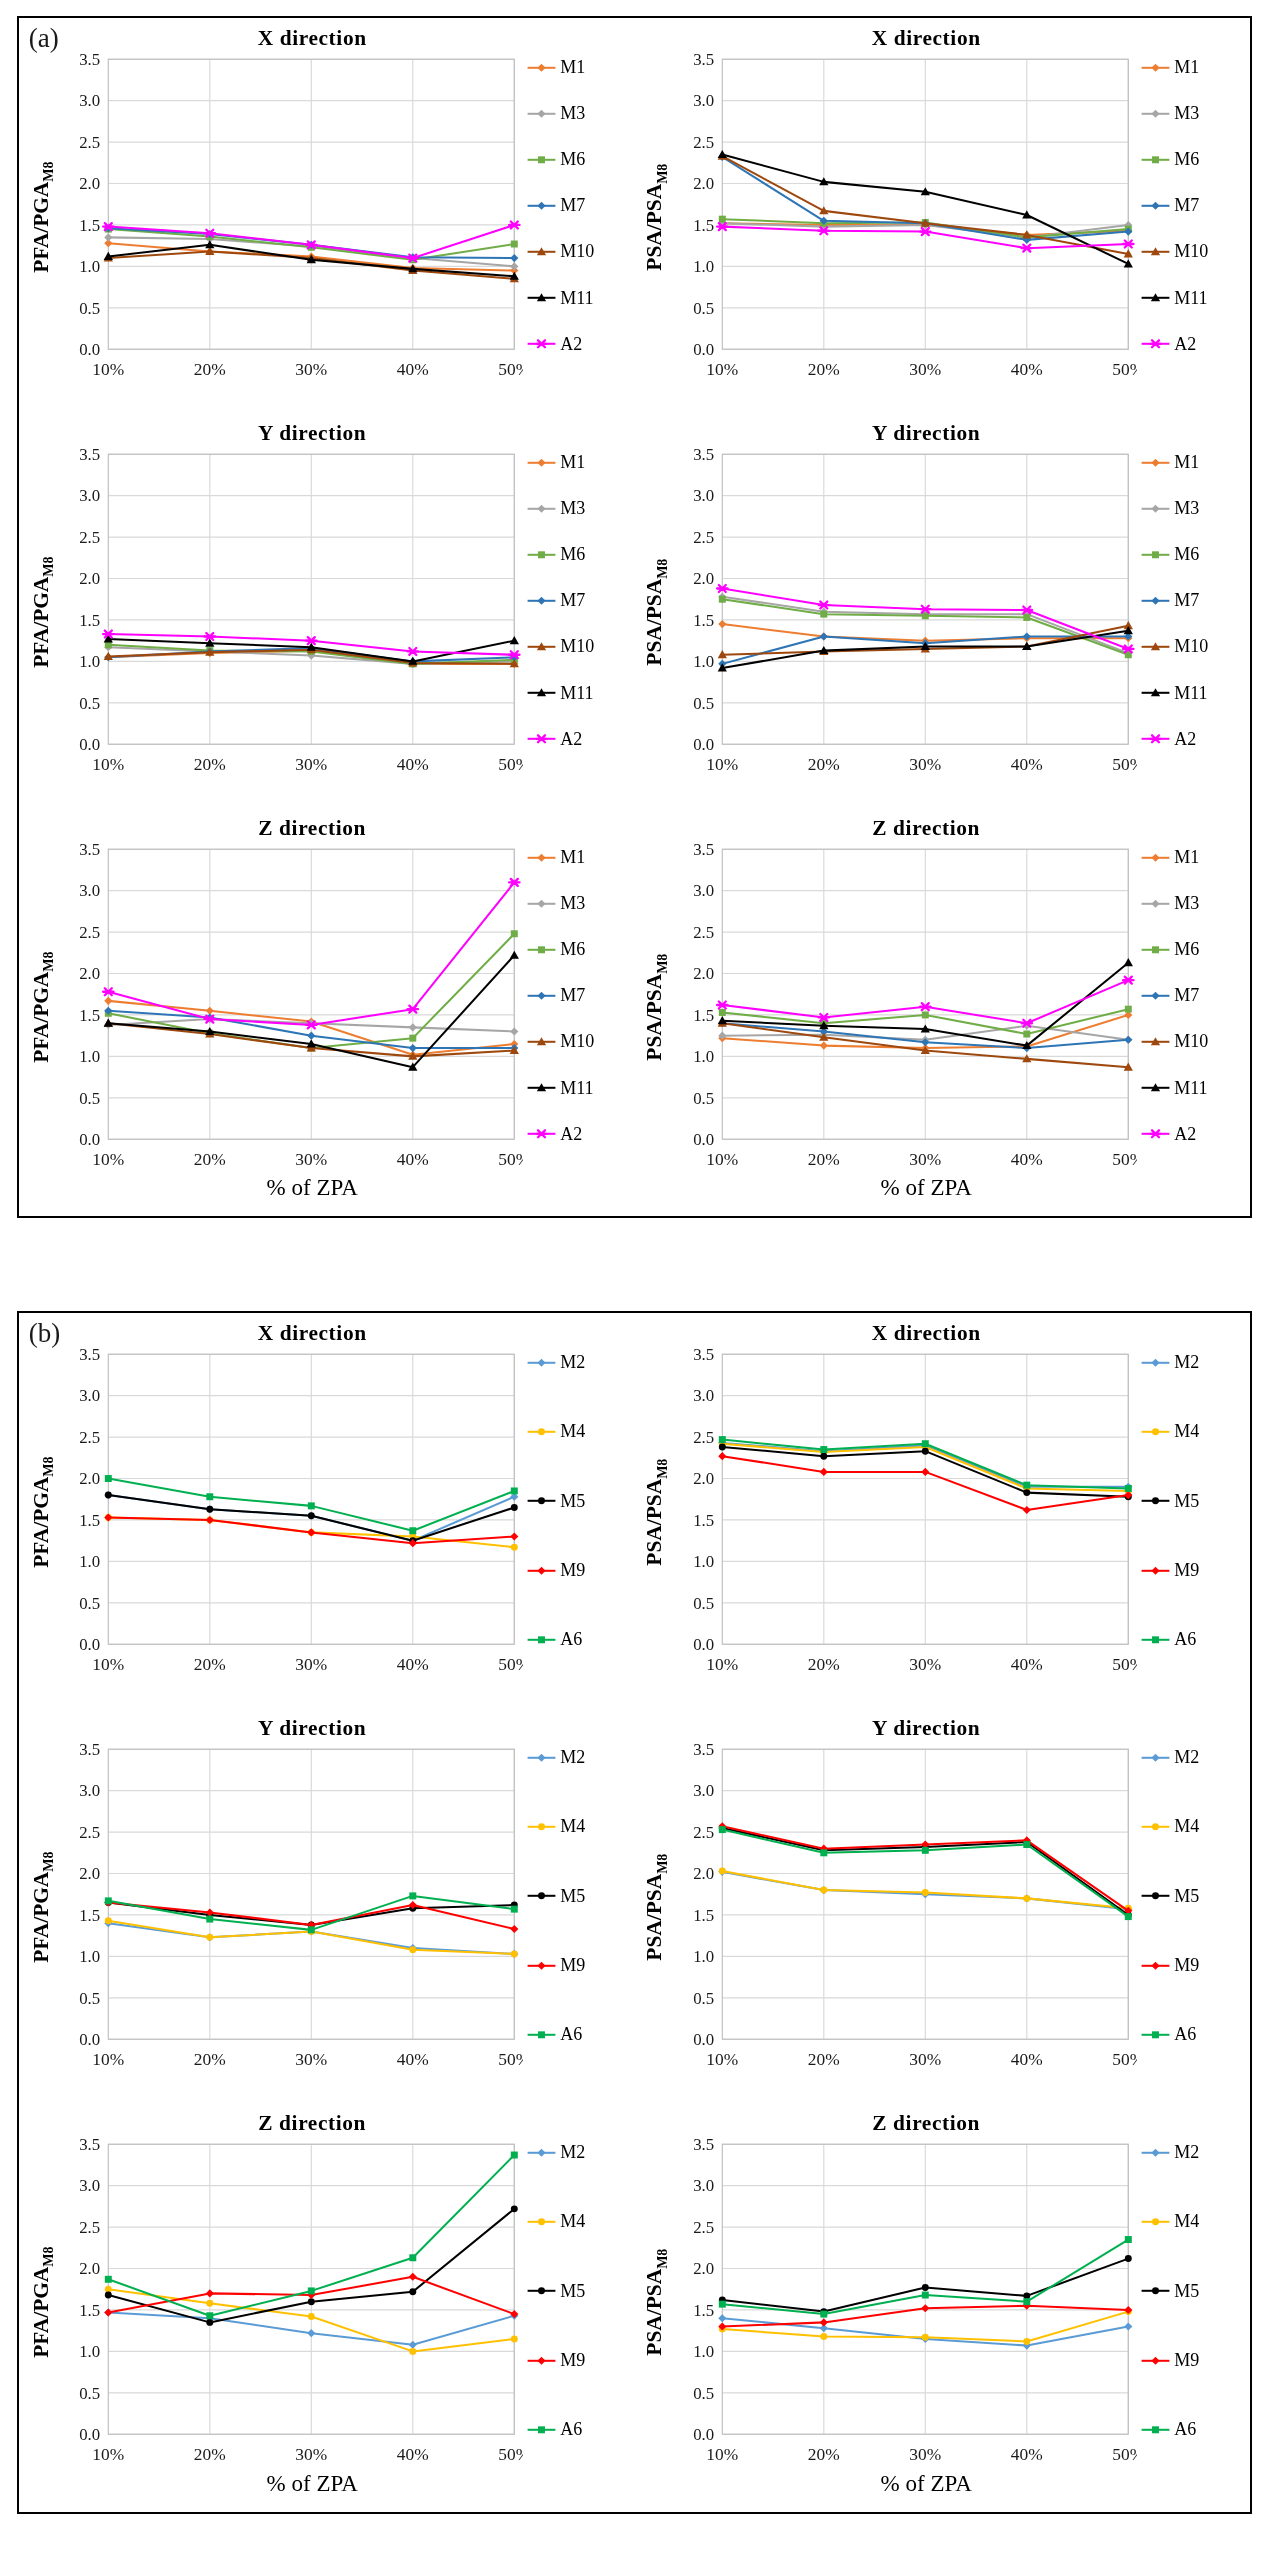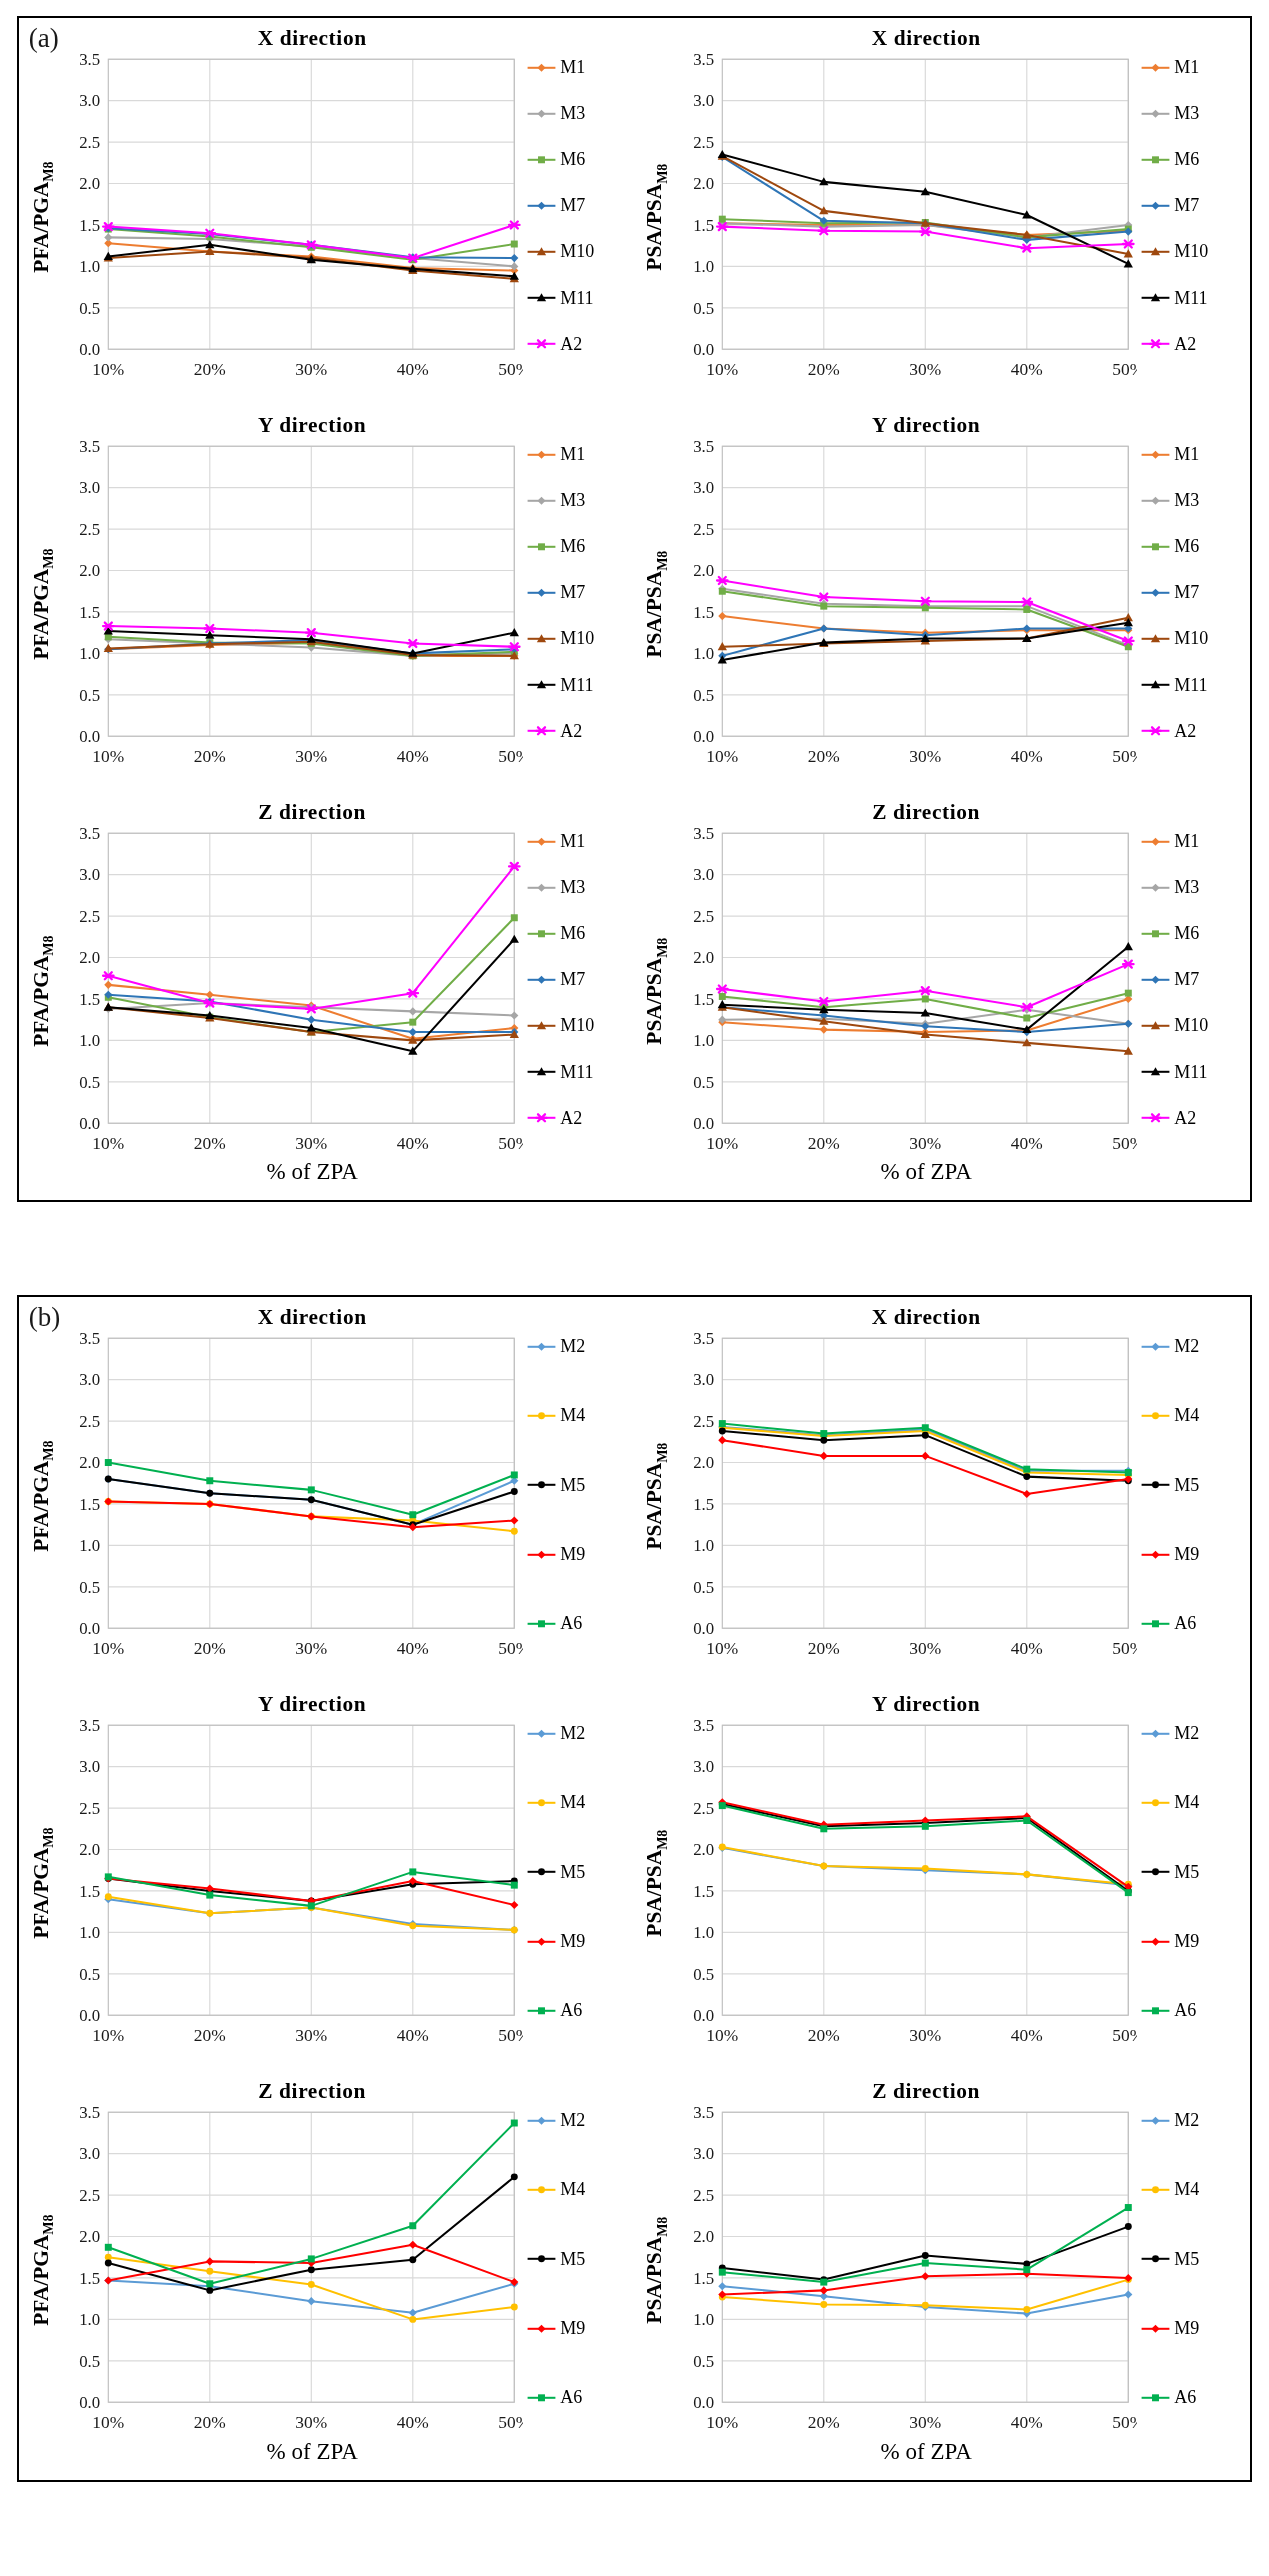--- a/index.html
+++ b/index.html
@@ -1,21 +1,21 @@
 <!DOCTYPE html>
 <html style="font-size:9.3px"><head>
 <meta charset="utf-8">
 <style>
   html,body{margin:0;padding:0;background:#fff;}
   body{width:1269px;font-family:"Liberation Serif","DejaVu Serif",serif;color:#000;}
   .figure{padding:16px 17.4px 14px 17.4px;}
   .panel{position:relative;border:2.9px solid #000;background:#fff;}
   .panel+.panel{margin-top:93px;}
   .panel-label{position:absolute;top:4.6px;left:9.3px;font-size:27px;color:#1a1a1a;}
-  .charts{display:grid;grid-template-columns:1fr 1fr;row-gap:30px;padding:8px 3.5px 15px 5.8px;}
+  .charts{display:grid;grid-template-columns:1fr 1fr;row-gap:38px;padding:8px 3.5px 15px 5.8px;}
   .chart{width:614px;}
   .chart-title{width:406px;margin-left:84px;text-align:center;font-weight:bold;font-size:21.4px;letter-spacing:0.6px;}
   .chart-body{display:flex;flex-direction:row;align-items:stretch;}
   .ylabel{width:34px;display:flex;align-items:center;justify-content:center;}
   .ylabel span{transform:rotate(-90deg);white-space:nowrap;font-weight:bold;font-size:21.4px;}
   .ylabel sub{font-size:14px;}
   .plot-svg{display:block;}
   .legend{height:298px;margin-top:5.8px;margin-left:3.5px;display:flex;flex-direction:column;justify-content:space-between;}
   .legend-item{display:flex;align-items:center;gap:4.6px;}
   .legend-label{font-size:18px;}

